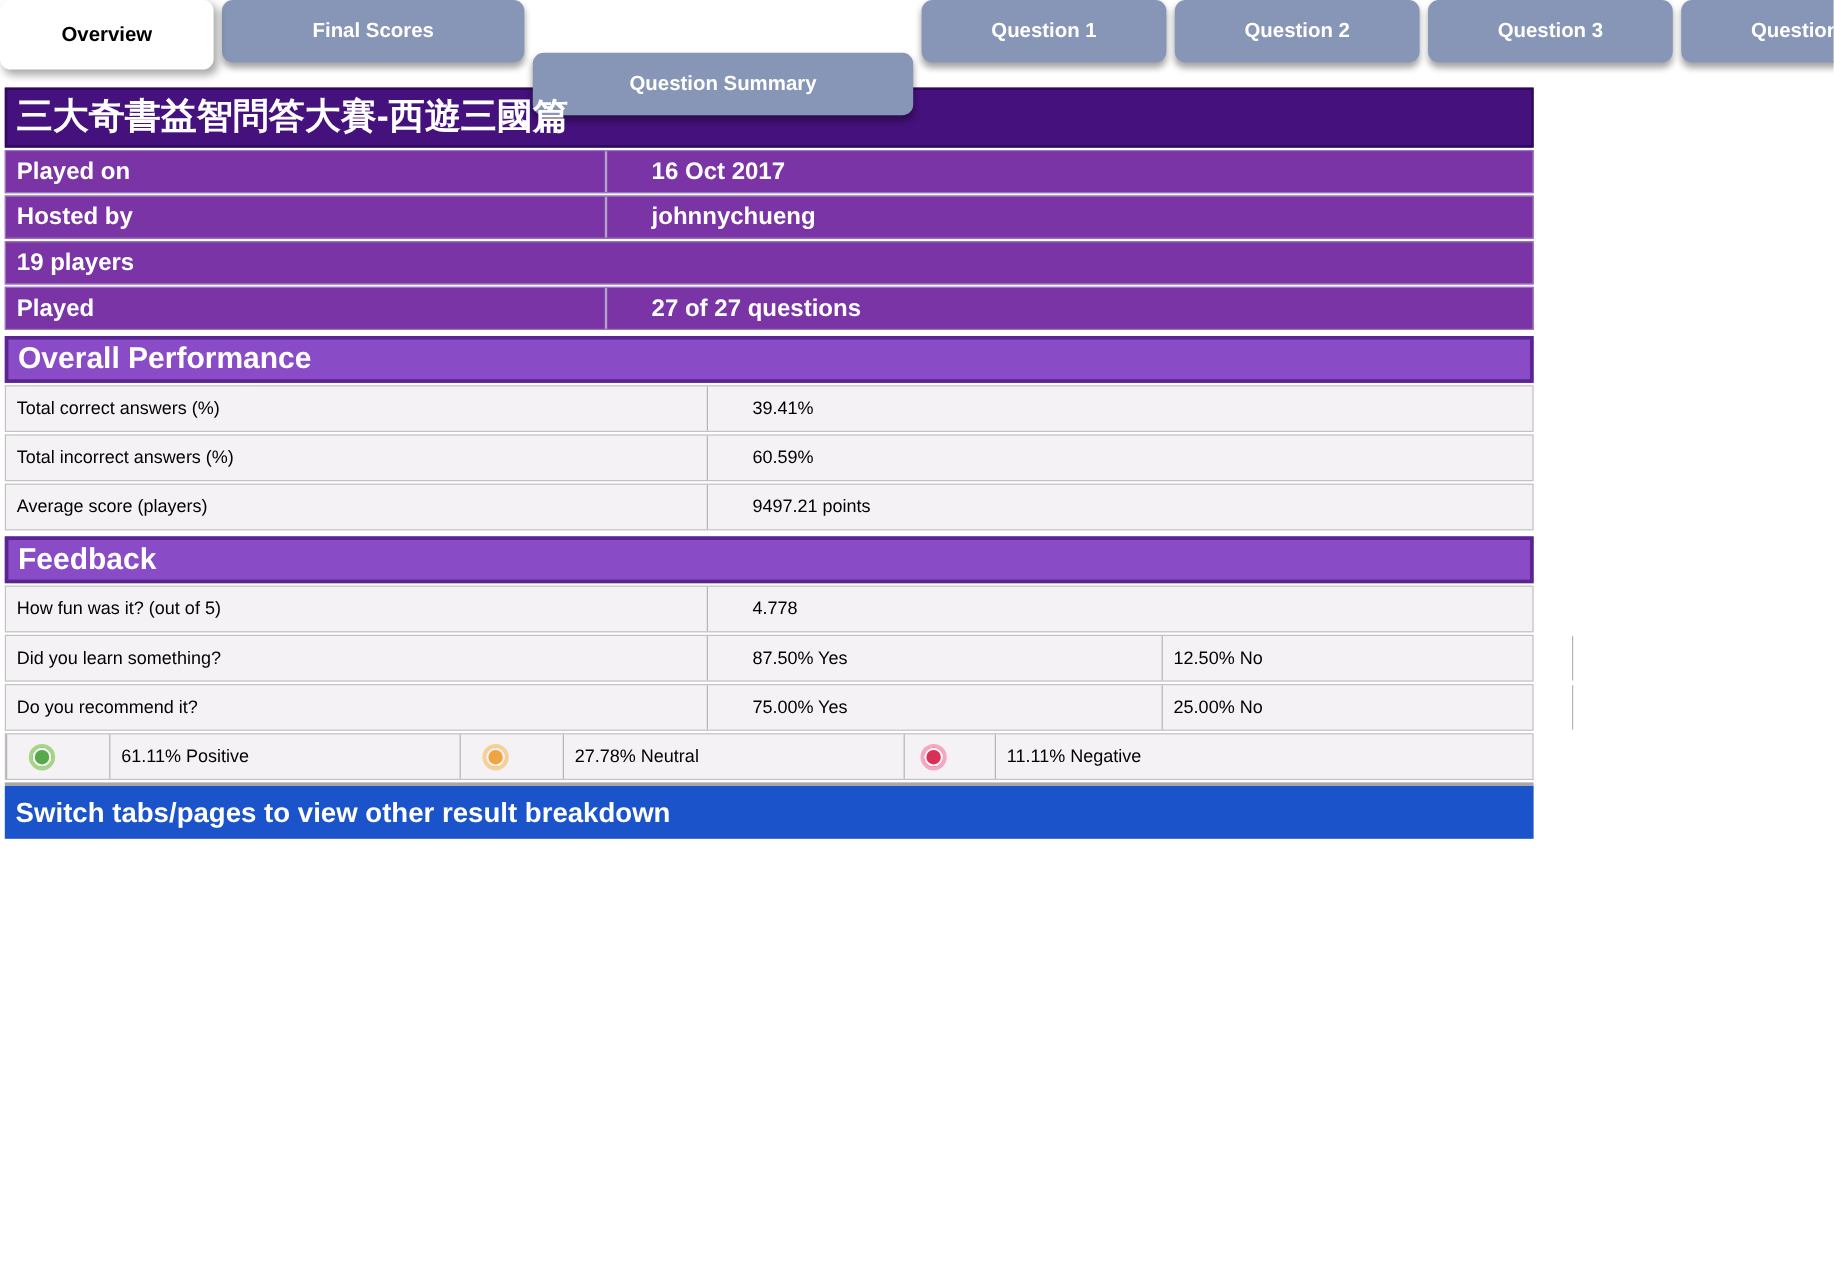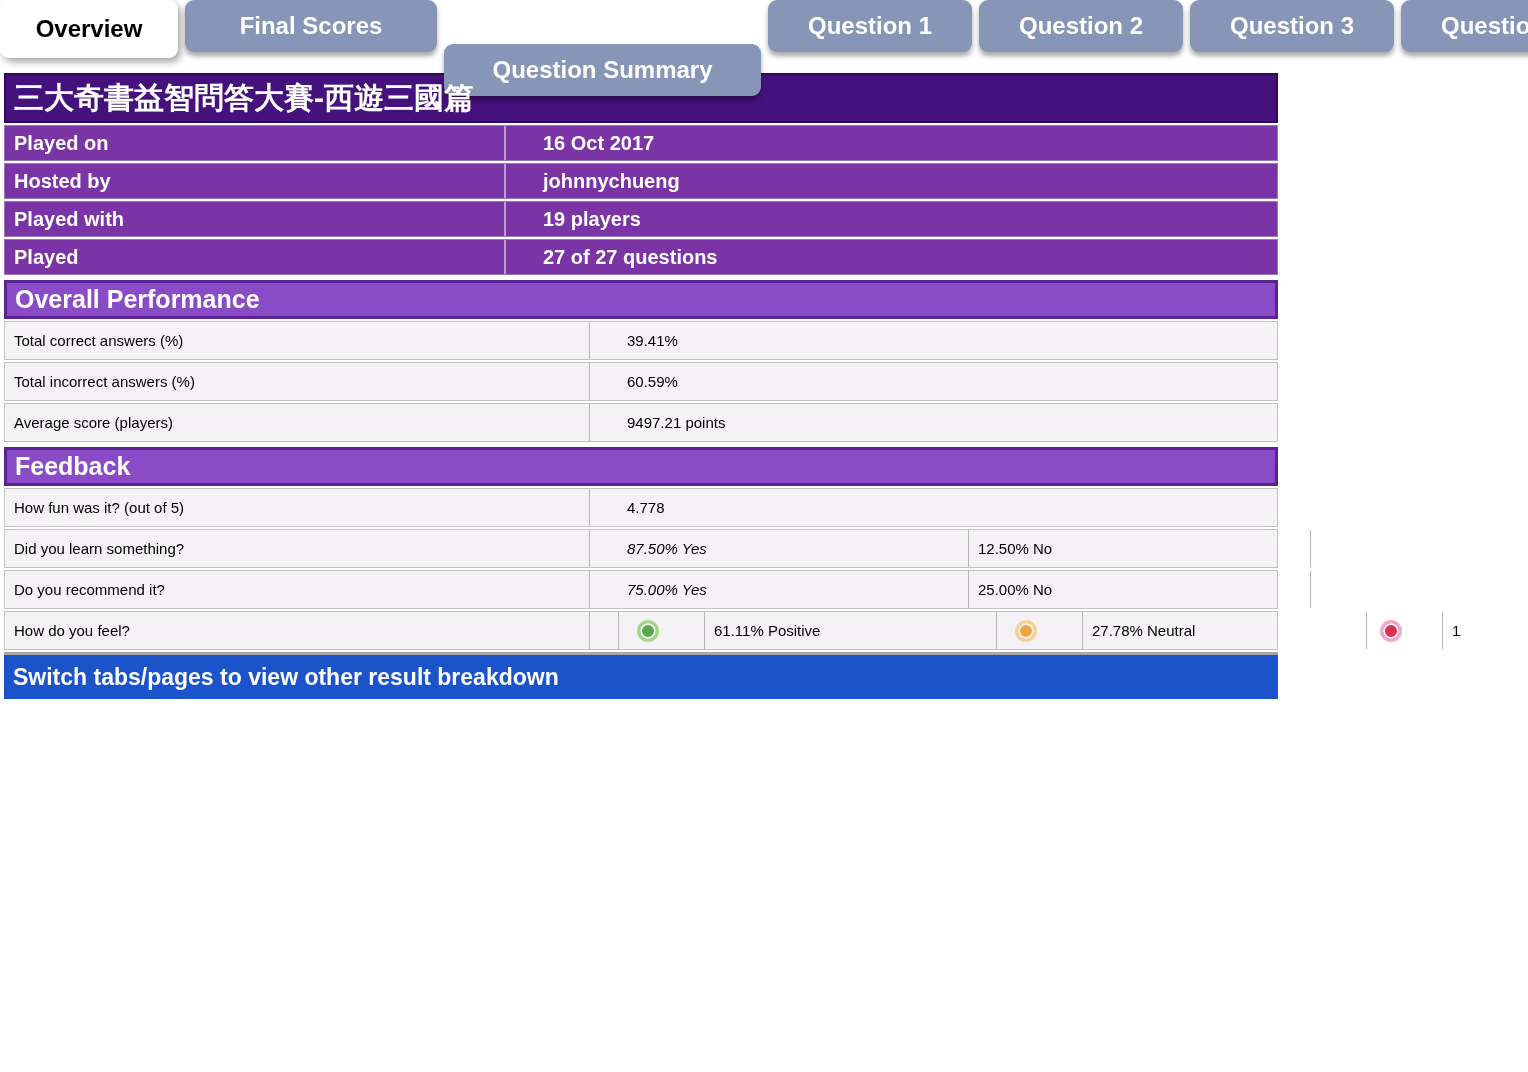--- a/index.html
+++ b/index.html
@@ -14,21 +14,21 @@
     display: flex; gap: 7px;
     align-items: flex-start;
     height: 73px;
     width: 1600px;
   }
   .tab {
     flex: 0 0 auto;
     height: 52px;
     background: #8796B7;
     color: #ffffff;
-    font-weight: bold; font-size: 24px;
+    font-weight: bold; font-size: 17px;
     display: flex; align-items: center; justify-content: center;
     border-radius: 9px;
     box-shadow: 0 4px 5px rgba(0,0,0,0.35);
     cursor: pointer;
   }
   .tab:nth-child(1) { width: 178px; }
   .tab:nth-child(2) { width: 252px; }
   .tab:nth-child(3) { width: 317px; margin-top: 44px; }
   .tab:nth-child(4), .tab:nth-child(5), .tab:nth-child(6), .tab:nth-child(7) { width: 204px; }
   .tab.active {
@@ -81,21 +81,21 @@
   
   .light-row {
     height: 39px;
     background: #F5F2F5;
     color: #000000;
     font-size: 15px;
     border: 1px solid #C2C2C2;
   }
   .light-row .c-label { flex: 0 0 585px; border-right: 1px solid #B5B5B5; }
   .light-row .c-value { flex: 1 1 auto; }
-  .light-row .c-yes   { flex: 0 0 322px; font-style: italic; }
+  .light-row .c-yes   { flex: 0 0 322px; }
   .light-row .c-no    { flex: 0 0 314px; border-left: 1px solid #B5B5B5; }
   .light-row .c-empty { flex: 1 1 auto;  border-left: 1px solid #B5B5B5; }
   .light-row .c-icon  { flex: 0 0 58px; justify-content: center; border-left: 1px solid #B5B5B5; }
   .light-row .c-icon-sm { flex: 0 0 48px; justify-content: center; border-left: 1px solid #B5B5B5; }
   .light-row .c-feel  { flex: 0 0 264px; border-left: 1px solid #B5B5B5; }
   .light-row .c-feel2 { flex: 0 0 256px; border-left: 1px solid #B5B5B5; }
   .light-row .c-feel3 { flex: 1 1 auto;  border-left: 1px solid #B5B5B5; }
   
   .radio-icon {
     width: 22px; height: 22px;
@@ -150,21 +150,20 @@
 
   <div class="row info-row">
     <div class="cell c-label">Played on</div>
     <div class="cell c-value">16 Oct 2017</div>
   </div>
   <div class="row info-row">
     <div class="cell c-label">Hosted by</div>
     <div class="cell c-value">johnnychueng</div>
   </div>
   <div class="row info-row">
-    <div class="cell c-label">Played with</div>
     <div class="cell c-value">19 players</div>
   </div>
   <div class="row info-row">
     <div class="cell c-label">Played</div>
     <div class="cell c-value">27 of 27 questions</div>
   </div>
 
   <div class="section-header">Overall Performance</div>
 
   <div class="row light-row">
@@ -192,21 +191,20 @@
     <div class="cell c-no">12.50% No</div>
     <div class="cell c-empty"></div>
   </div>
   <div class="row light-row">
     <div class="cell c-label">Do you recommend it?</div>
     <div class="cell c-yes">75.00% Yes</div>
     <div class="cell c-no">25.00% No</div>
     <div class="cell c-empty"></div>
   </div>
   <div class="row light-row">
-    <div class="cell c-label">How do you feel?</div>
     <div class="cell c-icon">
         <span class="radio-icon radio-green"></span>
       </div>
     <div class="cell c-feel">61.11% Positive</div>
     <div class="cell c-icon">
         <span class="radio-icon radio-orange"></span>
       </div>
     <div class="cell c-feel2">27.78% Neutral</div>
     <div class="cell c-icon-sm">
         <span class="radio-icon radio-red"></span>

